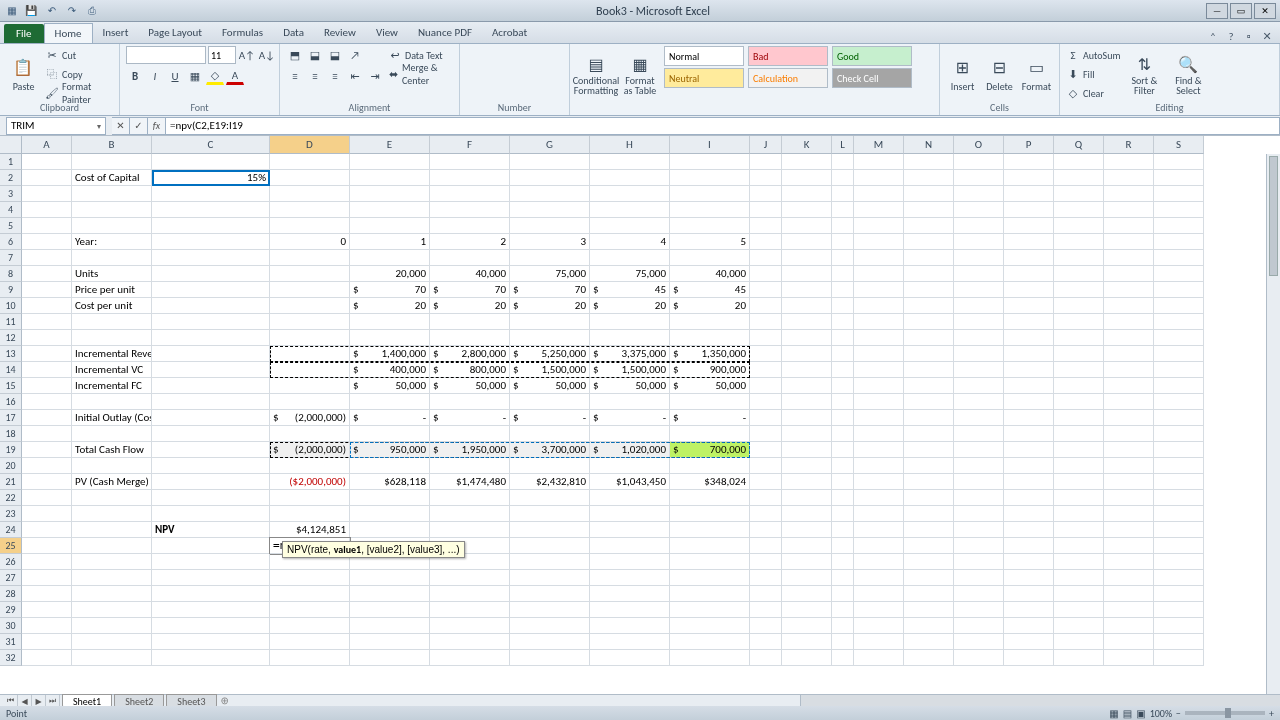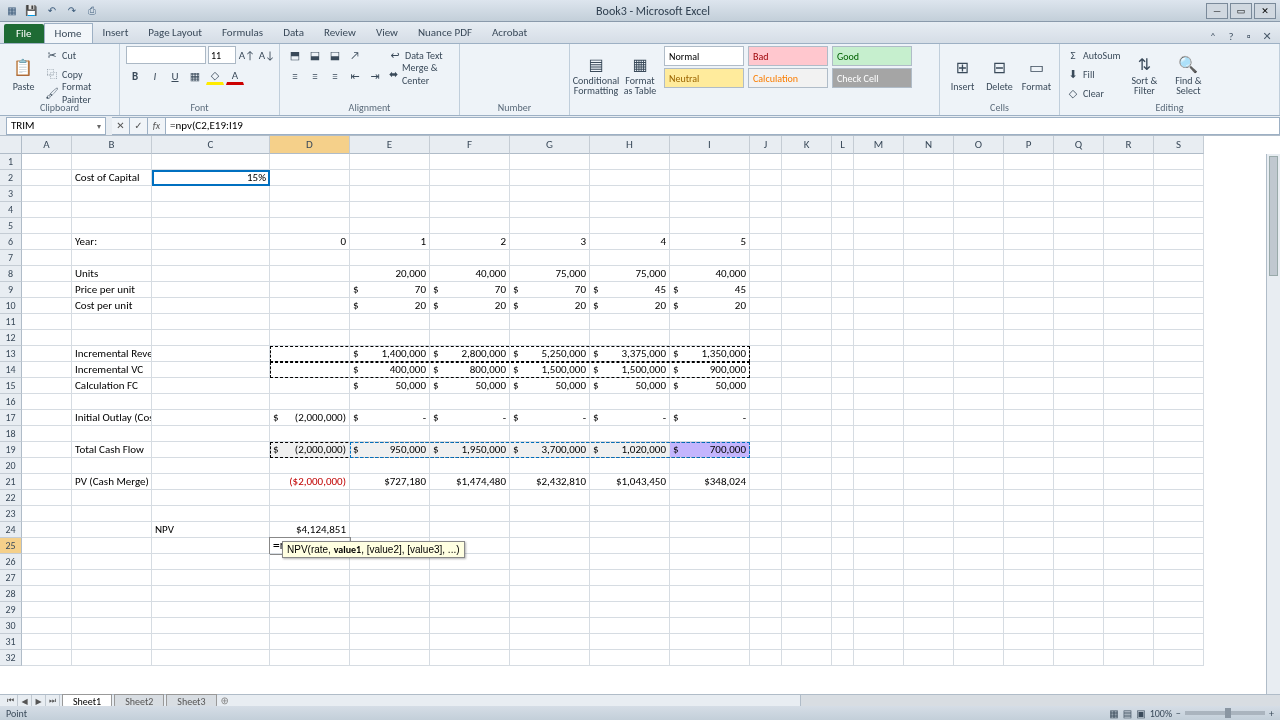--- a/index.html
+++ b/index.html
@@ -635,21 +635,21 @@
         <div class="cell" style="width: 50px;"></div>
         <div class="cell" style="width: 50px;"></div>
         <div class="cell" style="width: 50px;"></div>
         <div class="cell" style="width: 50px;"></div>
         <div class="cell" style="width: 50px;"></div>
         <div class="cell" style="width: 50px;"></div>
         <div class="cell" style="width: 50px;"></div>
       </div>
       <div class="row">
         <div class="cell" style="width: 50px;"></div>
-        <div class="cell" style="width: 80px;">Calculation FC</div>
+        <div class="cell" style="width: 80px;">Incremental FC</div>
         <div class="cell" style="width: 118px;"></div>
         <div class="cell" style="width: 80px;"></div>
         <div class="cell r curr" style="width: 80px;">50,000</div>
         <div class="cell r curr" style="width: 80px;">50,000</div>
         <div class="cell r curr" style="width: 80px;">50,000</div>
         <div class="cell r curr" style="width: 80px;">50,000</div>
         <div class="cell r curr" style="width: 80px;">50,000</div>
         <div class="cell" style="width: 32px;"></div>
         <div class="cell" style="width: 50px;"></div>
         <div class="cell" style="width: 22px;"></div>
@@ -726,21 +726,21 @@
       </div>
       <div class="row">
         <div class="cell" style="width: 50px;"></div>
         <div class="cell" style="width: 80px;">Total Cash Flow</div>
         <div class="cell" style="width: 118px;"></div>
         <div class="cell r curr" style="width: 80px; background: rgb(240, 240, 240);">(2,000,000)</div>
         <div class="cell r curr" style="width: 80px; background: rgb(240, 240, 240);">950,000</div>
         <div class="cell r curr" style="width: 80px; background: rgb(240, 240, 240);">1,950,000</div>
         <div class="cell r curr" style="width: 80px; background: rgb(240, 240, 240);">3,700,000</div>
         <div class="cell r curr" style="width: 80px; background: rgb(240, 240, 240);">1,020,000</div>
-        <div class="cell r curr" style="width: 80px; background: #c4b5fd;">700,000</div>
+        <div class="cell r curr" style="width: 80px; background: #bef264;">700,000</div>
         <div class="cell" style="width: 32px;"></div>
         <div class="cell" style="width: 50px;"></div>
         <div class="cell" style="width: 22px;"></div>
         <div class="cell" style="width: 50px;"></div>
         <div class="cell" style="width: 50px;"></div>
         <div class="cell" style="width: 50px;"></div>
         <div class="cell" style="width: 50px;"></div>
         <div class="cell" style="width: 50px;"></div>
         <div class="cell" style="width: 50px;"></div>
         <div class="cell" style="width: 50px;"></div>
@@ -764,21 +764,21 @@
         <div class="cell" style="width: 50px;"></div>
         <div class="cell" style="width: 50px;"></div>
         <div class="cell" style="width: 50px;"></div>
         <div class="cell" style="width: 50px;"></div>
       </div>
       <div class="row">
         <div class="cell" style="width: 50px;"></div>
         <div class="cell" style="width: 80px;">PV (Cash Merge)</div>
         <div class="cell" style="width: 118px;"></div>
         <div class="cell r neg" style="width: 80px;">($2,000,000)</div>
-        <div class="cell r" style="width: 80px;">$727,180</div>
+        <div class="cell r" style="width: 80px;">$628,118</div>
         <div class="cell r" style="width: 80px;">$1,474,480</div>
         <div class="cell r" style="width: 80px;">$2,432,810</div>
         <div class="cell r" style="width: 80px;">$1,043,450</div>
         <div class="cell r" style="width: 80px;">$348,024</div>
         <div class="cell" style="width: 32px;"></div>
         <div class="cell" style="width: 50px;"></div>
         <div class="cell" style="width: 22px;"></div>
         <div class="cell" style="width: 50px;"></div>
         <div class="cell" style="width: 50px;"></div>
         <div class="cell" style="width: 50px;"></div>
@@ -825,21 +825,21 @@
         <div class="cell" style="width: 50px;"></div>
         <div class="cell" style="width: 50px;"></div>
         <div class="cell" style="width: 50px;"></div>
         <div class="cell" style="width: 50px;"></div>
         <div class="cell" style="width: 50px;"></div>
         <div class="cell" style="width: 50px;"></div>
       </div>
       <div class="row">
         <div class="cell" style="width: 50px;"></div>
         <div class="cell" style="width: 80px;"></div>
-        <div class="cell" style="width: 118px;">NPV</div>
+        <div class="cell" style="width: 118px; font-weight: bold;">NPV</div>
         <div class="cell r" style="width: 80px;">$4,124,851</div>
         <div class="cell" style="width: 80px;"></div>
         <div class="cell" style="width: 80px;"></div>
         <div class="cell" style="width: 80px;"></div>
         <div class="cell" style="width: 80px;"></div>
         <div class="cell" style="width: 80px;"></div>
         <div class="cell" style="width: 32px;"></div>
         <div class="cell" style="width: 50px;"></div>
         <div class="cell" style="width: 22px;"></div>
         <div class="cell" style="width: 50px;"></div>

